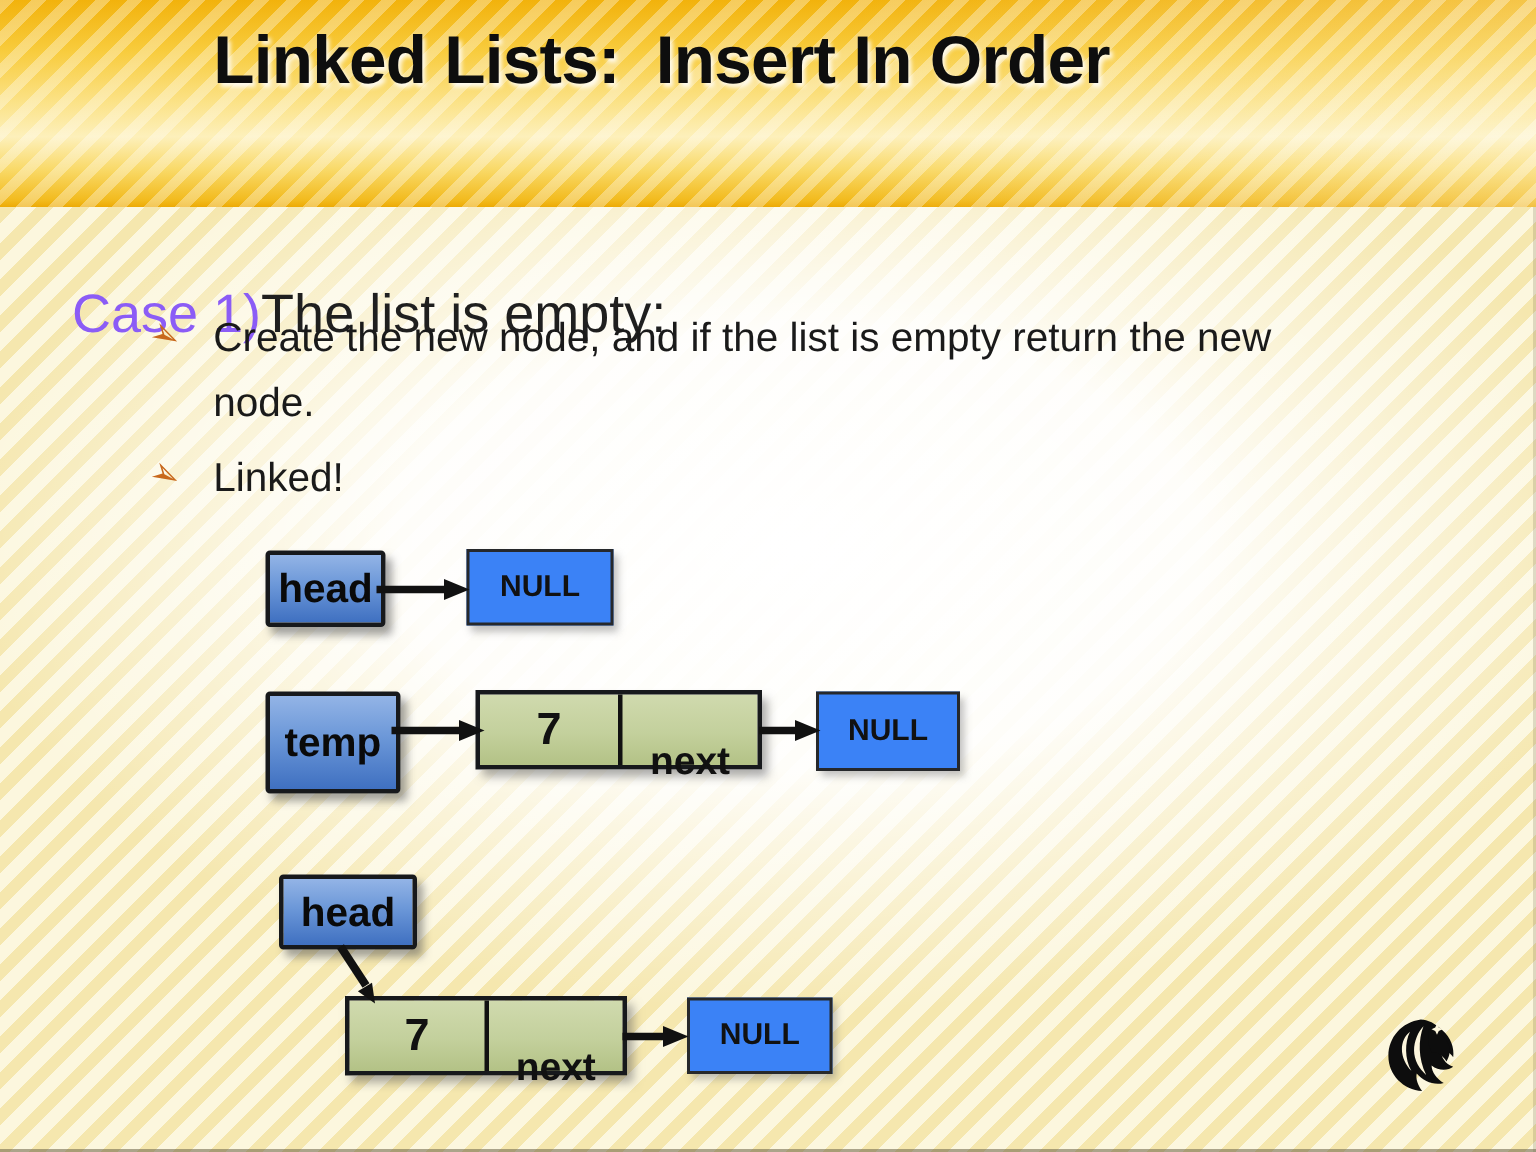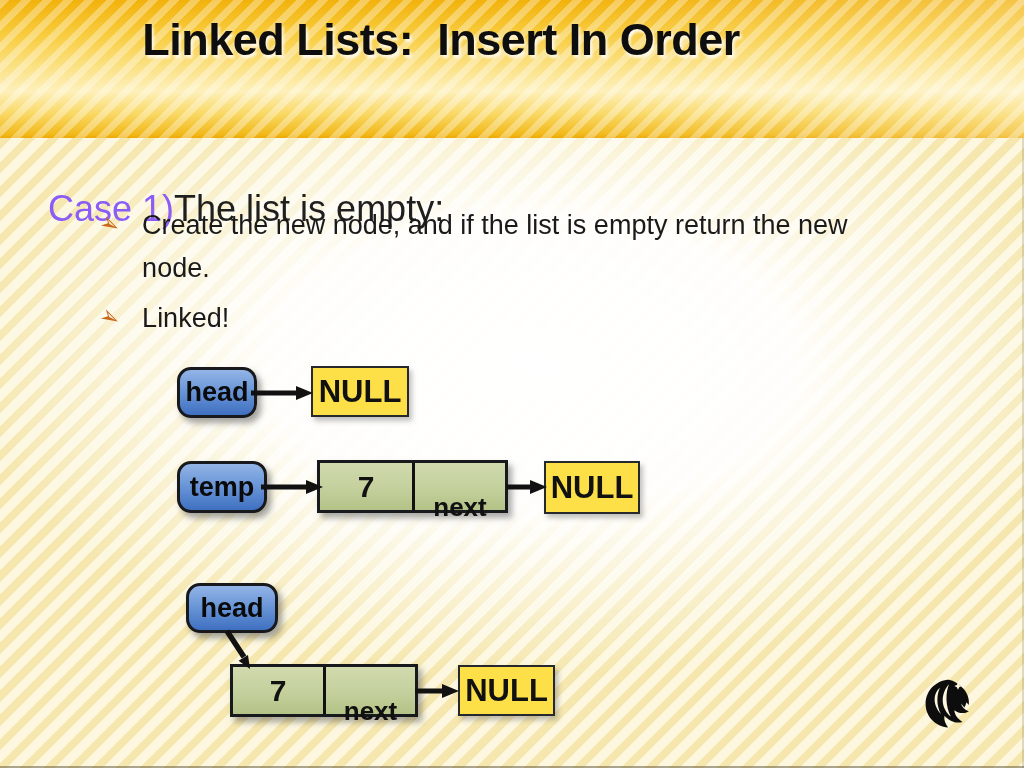--- a/index.html
+++ b/index.html
@@ -50,38 +50,38 @@
   }
   .bullet-text {
     font-size:27px; color:#1a1a1a; line-height:1.58;
     white-space:pre-line; max-width:860px; margin-left:22px;
   }
 
   
   .pbox {
     position:absolute; display:flex; align-items:center; justify-content:center;
     background:linear-gradient(180deg,#93b4e6 0%, #6b97d8 45%, #3f70c1 100%);
-    border:3px solid #17191c; border-radius:14px; box-sizing:border-box;
+    border:3px solid #17191c; border-radius:3px; box-sizing:border-box;
     box-shadow:4px 5px 6px rgba(90,90,90,0.55);
     font-weight:700; font-size:27px; color:#0a0a0a;
   }
   .node {
     position:absolute; display:flex; box-sizing:border-box;
     background:linear-gradient(180deg,#d0daae 0%, #c3d09c 55%, #b3c286 100%);
     border:3px solid #17191c;
     box-shadow:4px 5px 6px rgba(90,90,90,0.5);
   }
   .node .cell { display:flex; align-items:center; justify-content:center; font-weight:700; color:#111; box-sizing:border-box; }
   .cell-value { font-size:30px; border-right:3px solid #111; }
   .cell-next  { font-size:26px;margin-top:42px; }
   .nullbox {
     position:absolute; display:flex; align-items:center; justify-content:center;
-    background:#fde047; border:2px solid #26282b; box-sizing:border-box;
+    background:#3b82f6; border:2px solid #26282b; box-sizing:border-box;
     box-shadow:3px 4px 5px rgba(120,120,120,0.45);
-    font-weight:700; font-size:31px; color:#111;
+    font-weight:700; font-size:20px; color:#111;
   }
   .arrow { position:absolute; z-index:5; }
   .logo { position:absolute; left:922px; top:676px; width:54px; height:56px; }
 </style>
 </head>
 <body>
 
 <div class="slide">
   <div class="header-band"></div>
   <div class="body-band"></div>
@@ -102,21 +102,21 @@
     <span class="bullet-text">Linked!</span>
   </div>
 
   <div class="pbox" style="left:177px; top:367px; width:80px; height:51px;">head</div>
   <svg class="arrow" style="left:250px; top:384px;" width="64" height="18" viewBox="0 0 64 18">
     <line x1="1" y1="9" x2="48" y2="9" stroke="#111" stroke-width="5"></line>
     <polygon points="46,2 63,9 46,16" fill="#111"></polygon>
   </svg>
   <div class="nullbox" style="left:311px; top:366px; width:98px; height:51px;">NULL</div>
 
-  <div class="pbox" style="left:177px; top:461px; width:90px; height:52px;">temp</div>
+  <div class="pbox" style="left:177px; top:461px; width:90px; height:68px;">temp</div>
   <svg class="arrow" style="left:260px; top:478px;" width="64" height="18" viewBox="0 0 64 18">
     <line x1="1" y1="9" x2="48" y2="9" stroke="#111" stroke-width="5"></line>
     <polygon points="46,2 63,9 46,16" fill="#111"></polygon>
   </svg>
   <div class="node" style="left:317px; top:460px; width:191px; height:53px;">
     <div class="cell cell-value" style="width:95px;">7</div>
     <div class="cell cell-next" style="flex:1;">next</div>
   </div>
   <svg class="arrow" style="left:505px; top:478px;" width="43" height="18" viewBox="0 0 43 18">
     <line x1="1" y1="9" x2="27" y2="9" stroke="#111" stroke-width="5"></line>

